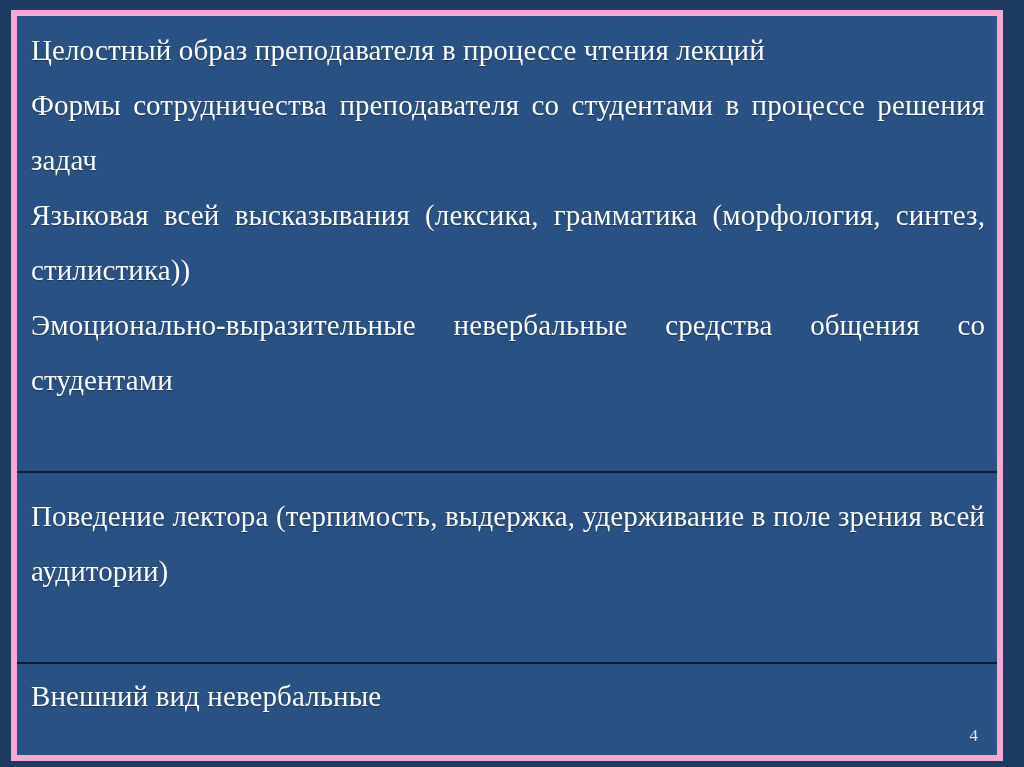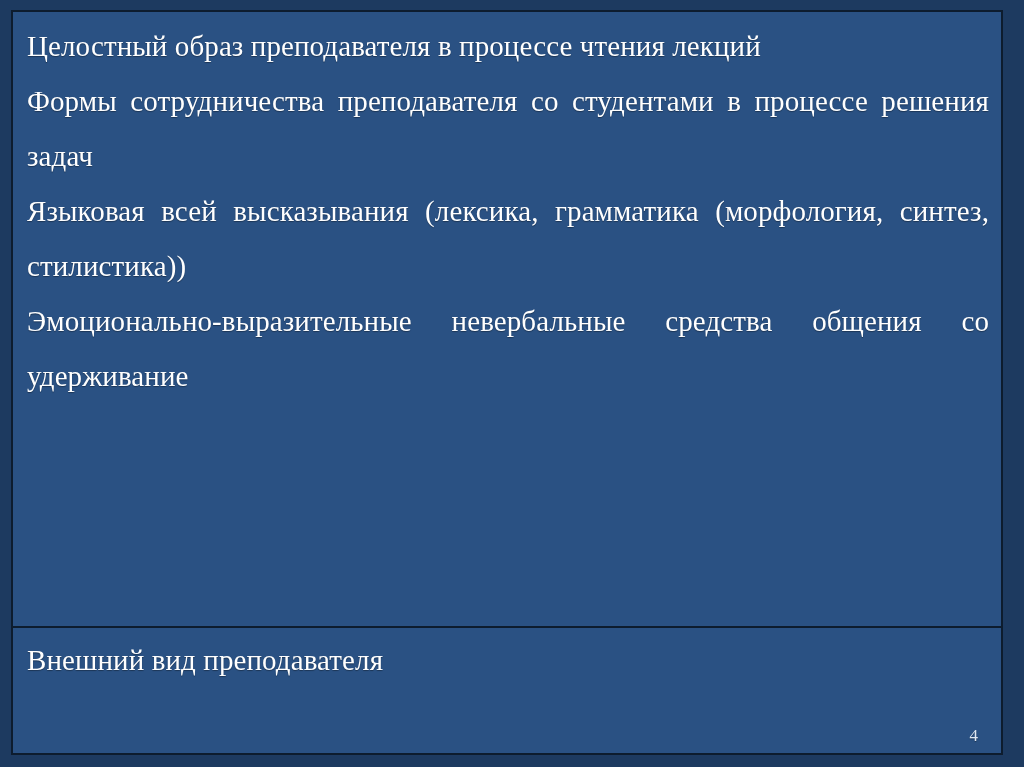--- a/index.html
+++ b/index.html
@@ -21,21 +21,21 @@
     background: #1d3a60;
   }
   
   #content-table {
     position: absolute;
     left: 11px;
     top: 10px;
     width: 992px;
     height: 745px;
     box-sizing: border-box;
-    border: 1px solid #f9a8d4;
+    border: 6px solid #f9a8d4;
     background: #2a5183;
     border-collapse: collapse;
     table-layout: fixed;
   }
   #content-table tr {
     vertical-align: top;
   }
   #content-table td {
     border: 2px solid #0d1c2e;
     background: #2a5183;
@@ -80,28 +80,35 @@
 <div id="slide">
 
   <table id="content-table">
     <tbody>
       <tr class="row-1">
         <td>
           <div class="cell-inner">
             <p class="para">Целостный образ преподавателя в процессе чтения лекций</p>
             <p class="para">Формы сотрудничества преподавателя со студентами в процессе решения задач</p>
             <p class="para">Языковая всей высказывания (лексика, грамматика (морфология, синтез, стилистика))</p>
-            <p class="para">Эмоционально-выразительные невербальные средства общения со удерживание</p>
+            <p class="para">Эмоционально-выразительные невербальные средства общения со студентами</p>
+          </div>
+        </td>
+      </tr>
+      <tr class="row-2">
+        <td>
+          <div class="cell-inner">
+            <p class="para">Поведение лектора (терпимость, выдержка, удерживание в поле зрения всей аудитории)</p>
           </div>
         </td>
       </tr>
       <tr class="row-3">
         <td>
           <div class="cell-inner">
-            <p class="para">Внешний вид преподавателя</p>
+            <p class="para">Внешний вид невербальные</p>
           </div>
         </td>
       </tr>
     </tbody>
   </table>
 
   <div id="page-number">4</div>
 
 </div>
 

